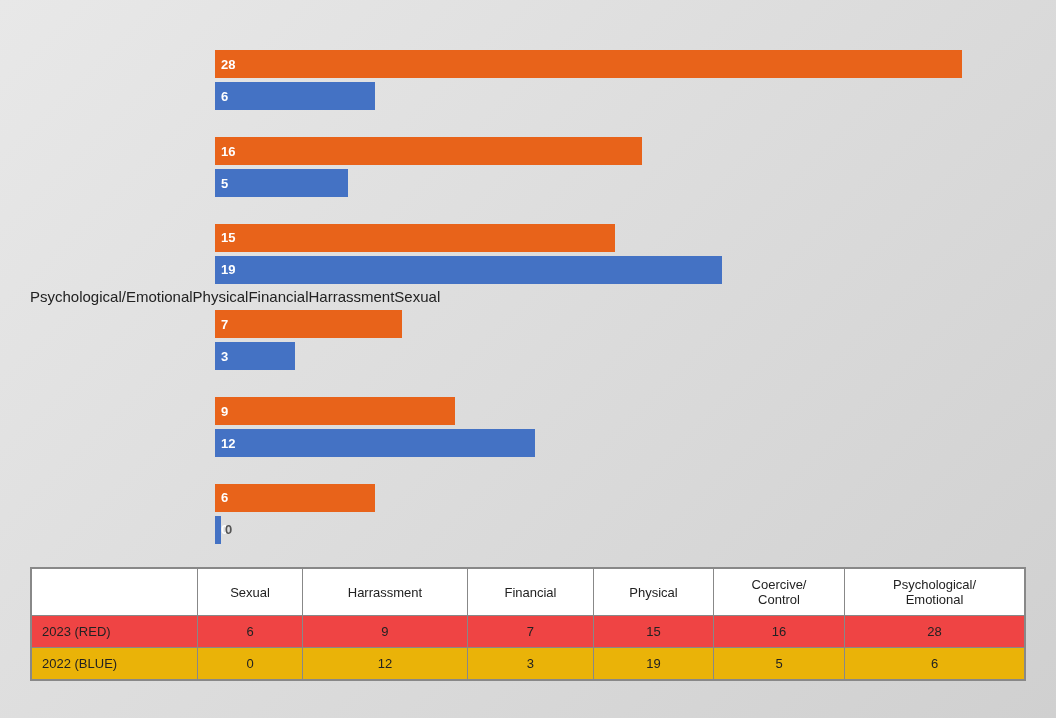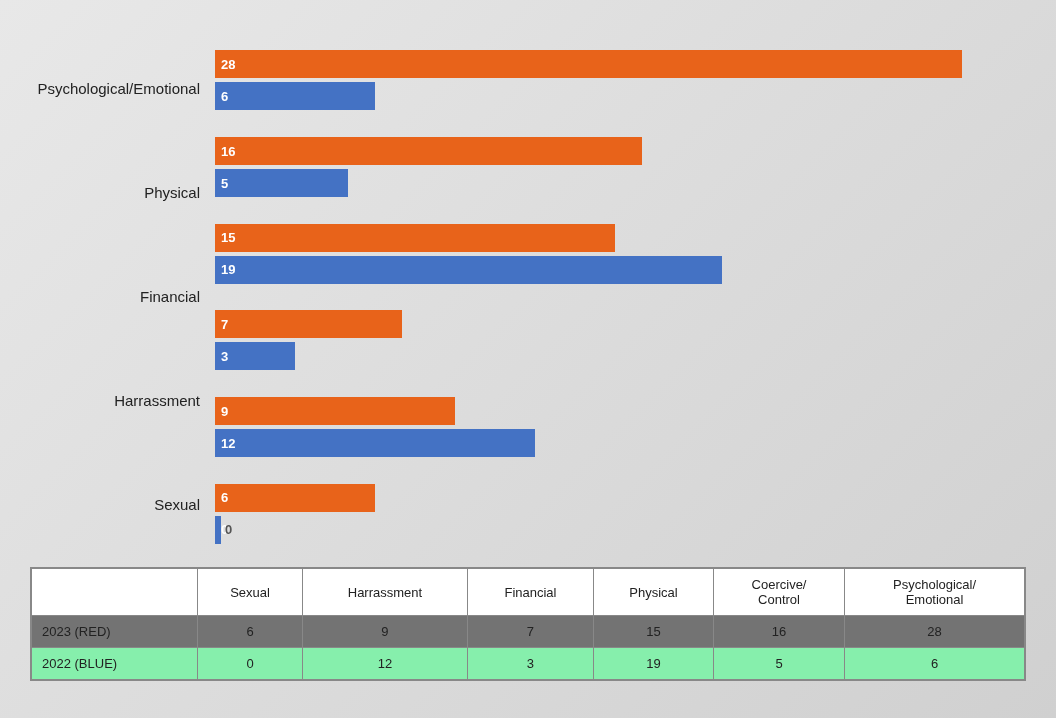--- a/index.html
+++ b/index.html
@@ -24,21 +24,21 @@
 
     .chart-area {
       display: flex;
       width: 100%;
       height: 520px;
       position: relative;
     }
 
     .y-labels {
       display: flex;
-      flex-direction: column;
+      flex-direction: row;
       justify-content: flex-start;
       width: 180px;
       flex-shrink: 0;
       padding-right: 10px;
       padding-bottom: 0;
     }
 
     .y-label {
       font-size: 15px;
       font-weight: 400;
@@ -129,22 +129,22 @@
     table td:first-child {
       text-align: left;
       font-weight: 400;
     }
 
     table th:first-child {
       border: 1px solid #888;
       background: white;
     }
 
-    .row-2023 td { background: #737373; }
-    .row-2022 td { background: #86efac; }
+    .row-2023 td { background: #ef4444; }
+    .row-2022 td { background: #eab308; }
   </style>
 </head>
 <body>
 
 <div class="chart-container">
   <div class="chart-area">
     <div class="y-labels">
       <div class="y-label">Psychological/Emotional</div>
       <div class="y-label">Physical</div>
       <div class="y-label">Financial</div>

